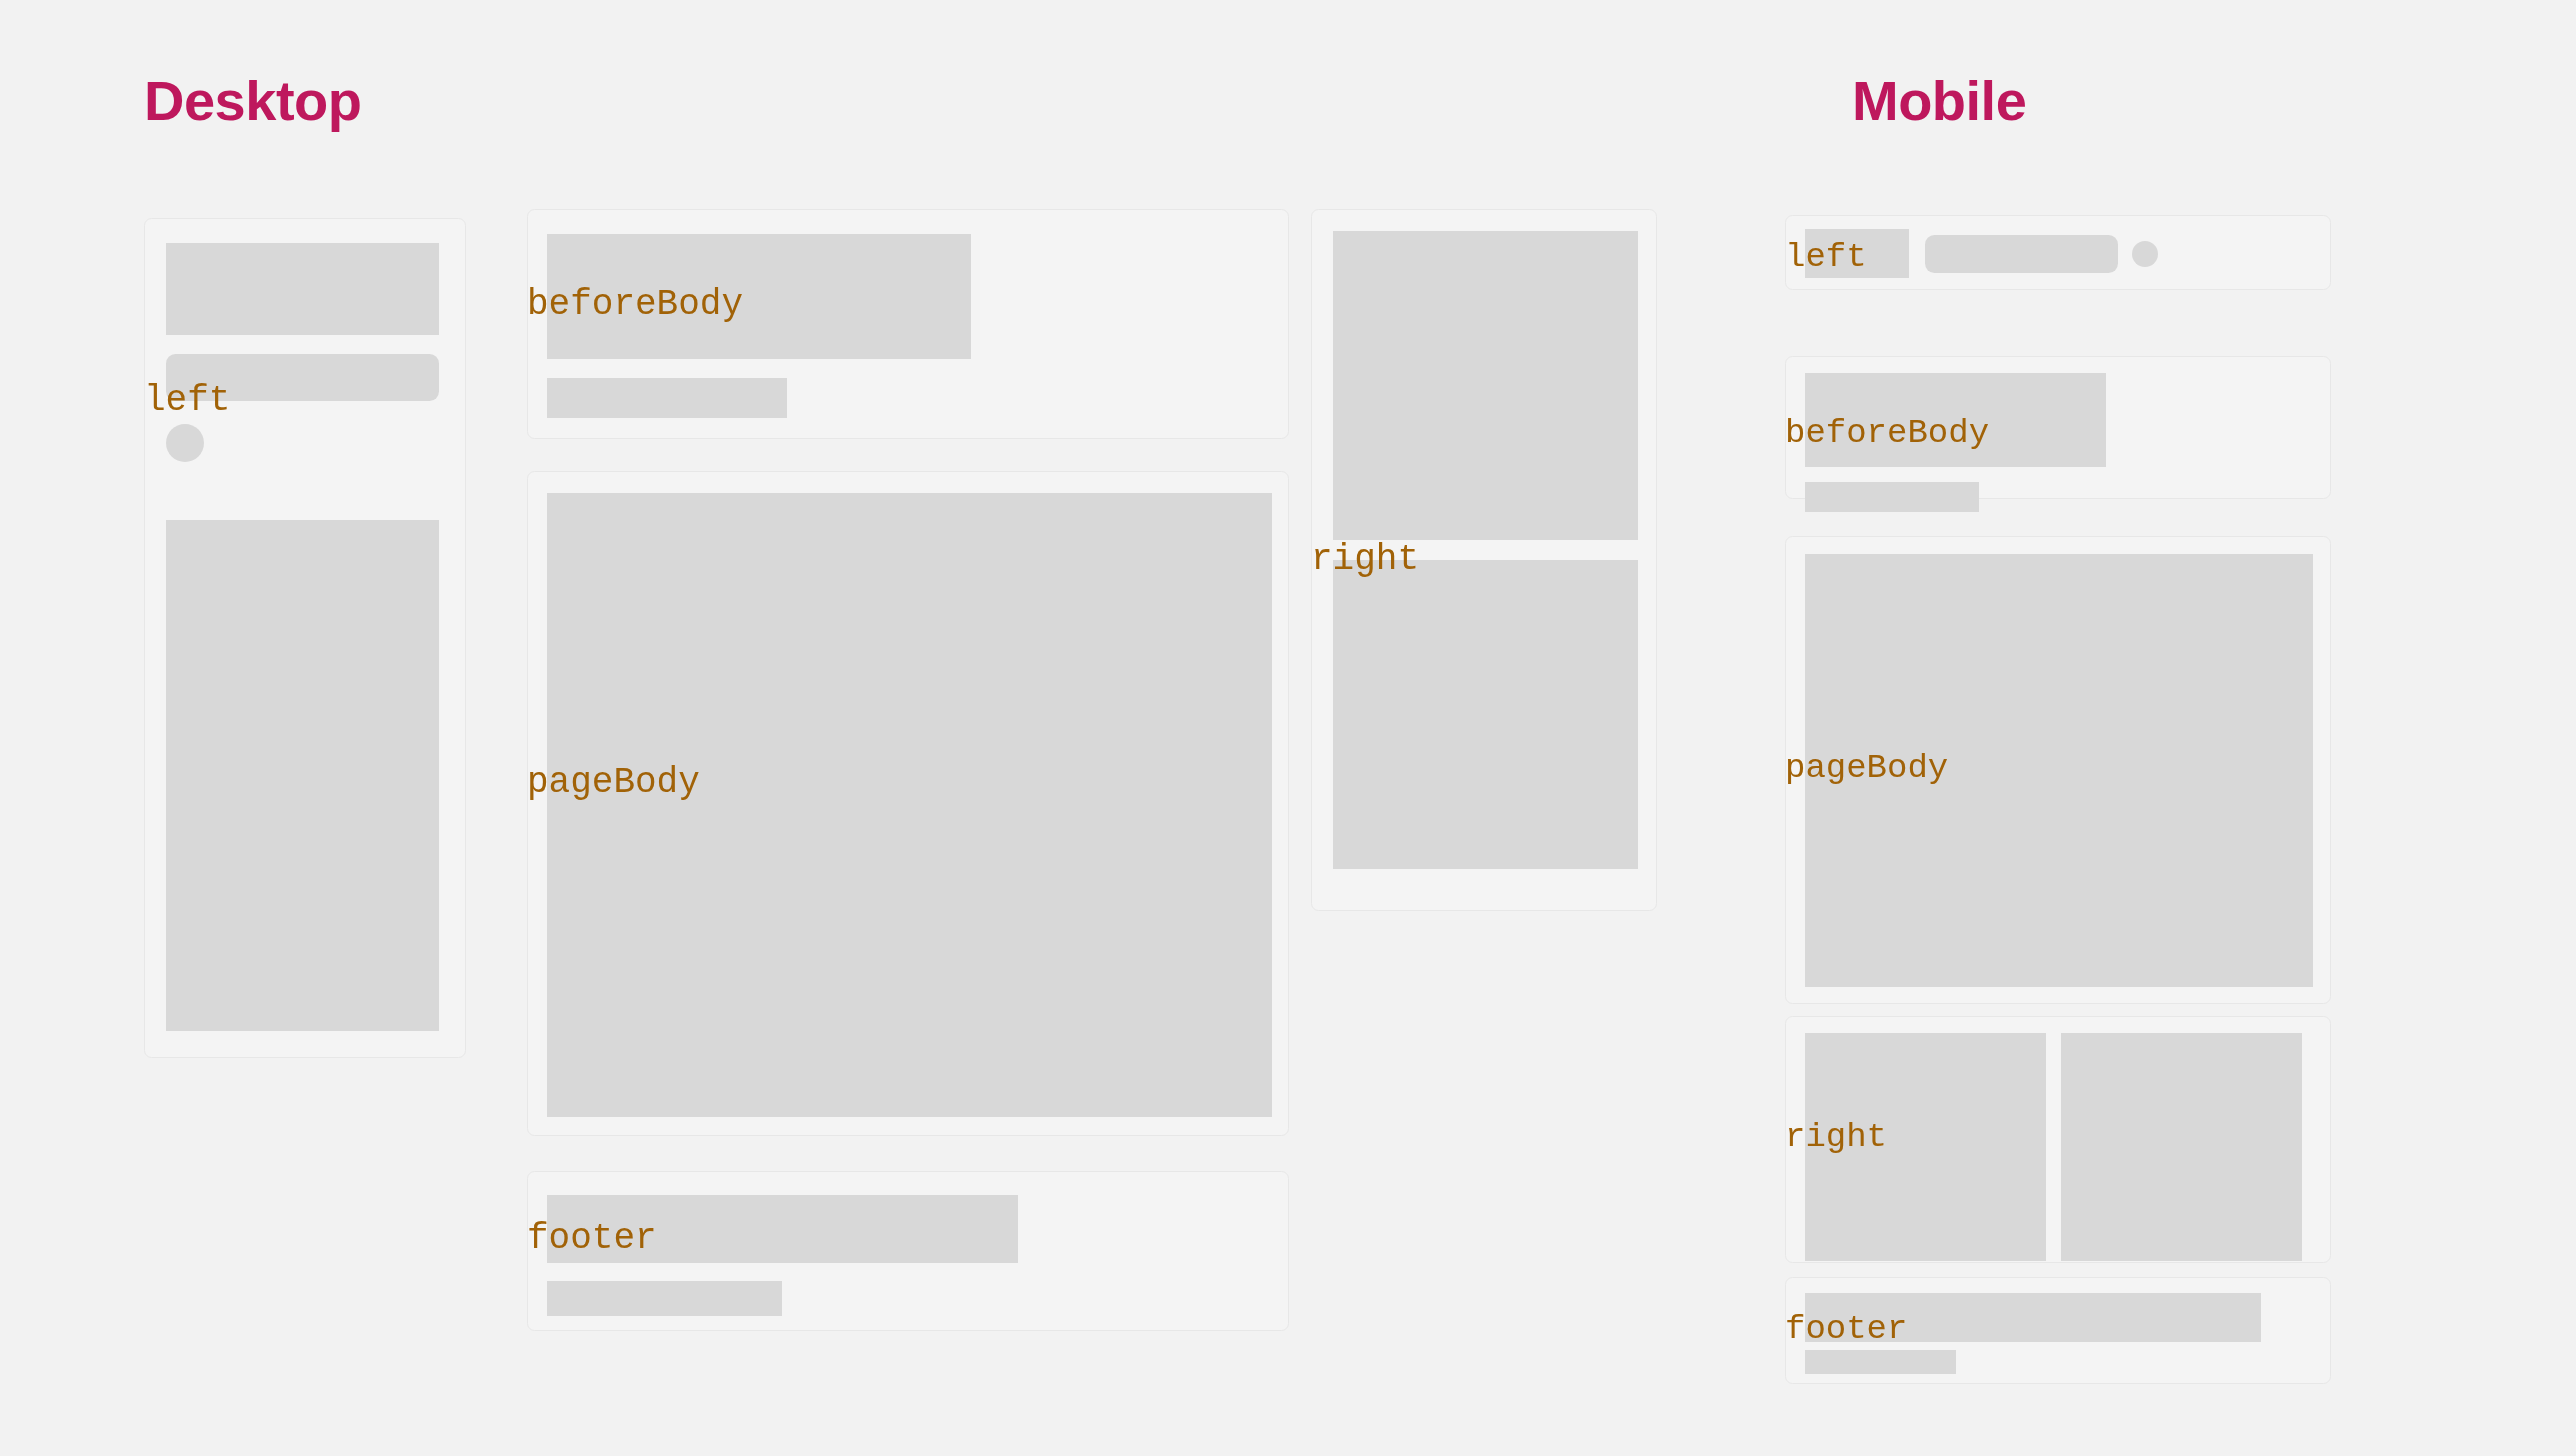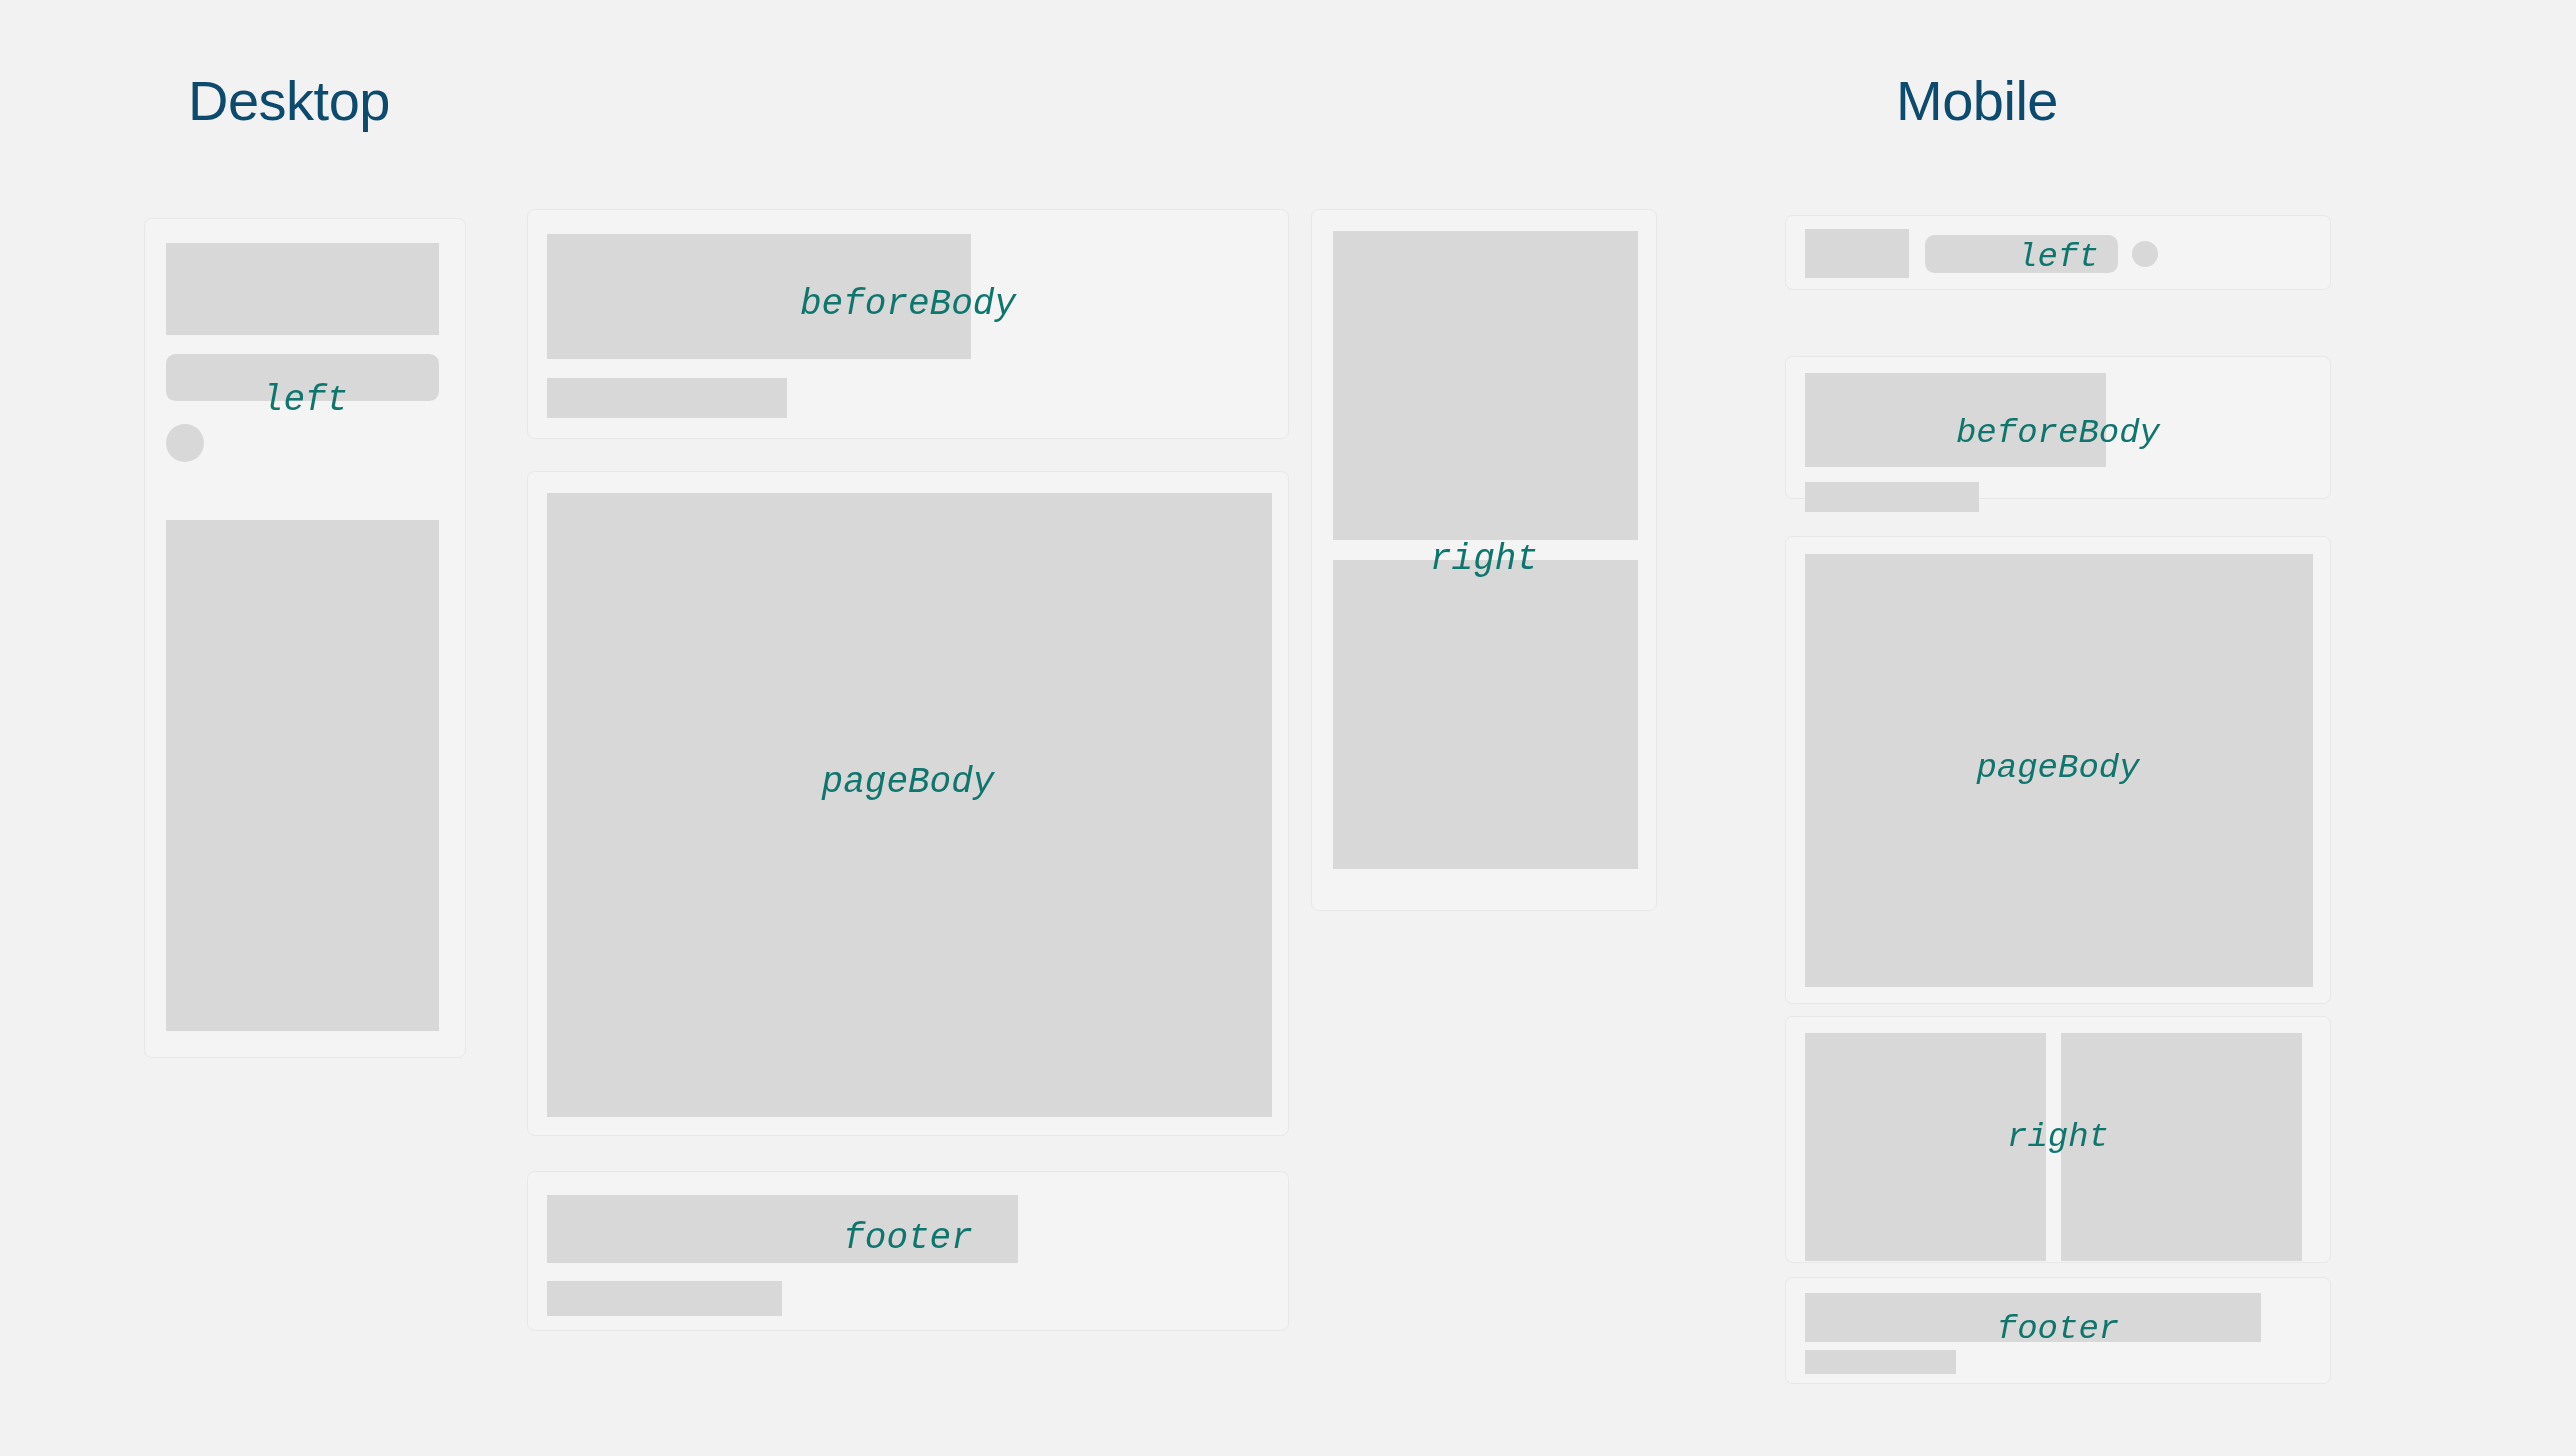--- a/index.html
+++ b/index.html
@@ -12,27 +12,26 @@
     height: 1456px;
     position: relative;
     font-family: "Liberation Sans", sans-serif;
     overflow: hidden;
   }
 
   
   .section-title {
     position: absolute;
     font-family: "Liberation Sans", sans-serif;
-    font-weight: normal;
+    font-weight: bold;
     font-size: 56px;
     line-height: 56px;
-    color: #0c4a6e;
+    color: #be185d;
     letter-spacing: -0.5px;
     white-space: nowrap;
-    margin-left: 44px;
   }
   #desktop-title { left: 144px; top: 73px; }
   #mobile-title  { left: 1852px; top: 73px; }
 
   
   .panel {
     position: absolute;
     background: #f4f4f4;
     border: 1.9px solid #e7e7e7;
     border-radius: 7.5px;
@@ -49,25 +48,24 @@
   .blk.circle  { border-radius: 50%; }
 
   
   .region-label {
     position: absolute;
     left: 0;
     right: 0;
     font-family: "Liberation Mono", monospace;
     font-size: 36px;
     line-height: 36px;
-    color: #0f766e;
-    text-align: center;
+    color: #a16207;
+    text-align: left;
     white-space: nowrap;
     pointer-events: none;
-    font-style: italic;
   }
   .region-label.sm { font-size: 34px; line-height: 34px; }
 
   
   
   #d-left-panel   { left: 144px;  top: 218px;  width: 322px;  height: 840px; }
   #d-left-b1      { left: 21px;   top: 23.5px;   width: 273px;  height: 92px; }
   #d-left-b2      { left: 21px;   top: 135px;  width: 273px;  height: 47px; }
   #d-left-dot     { left: 21px;   top: 205px;  width: 38px;   height: 38px; }
   #d-left-b3      { left: 21px;   top: 301px;  width: 273px;  height: 511px; }

